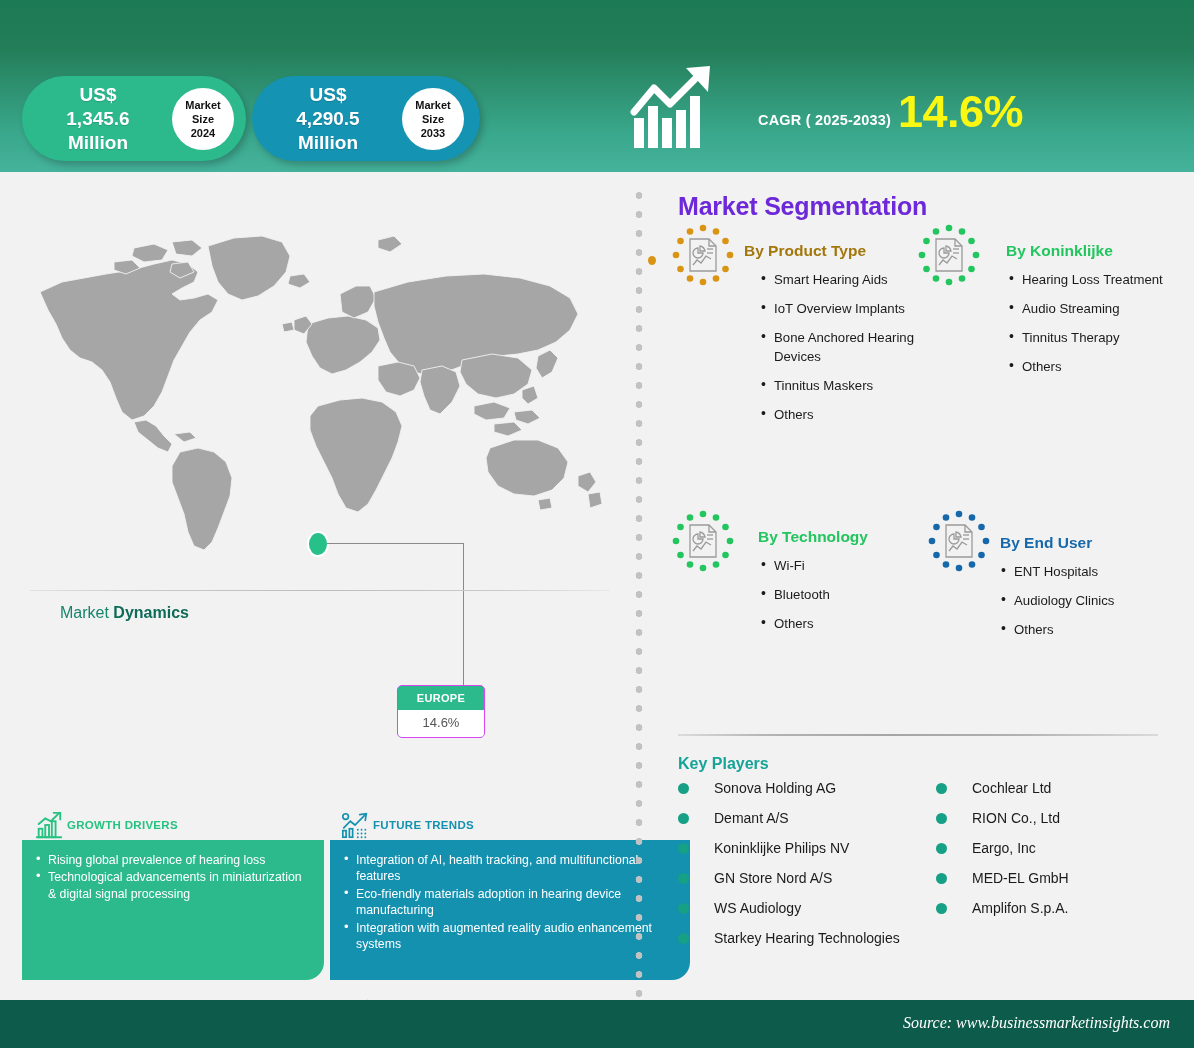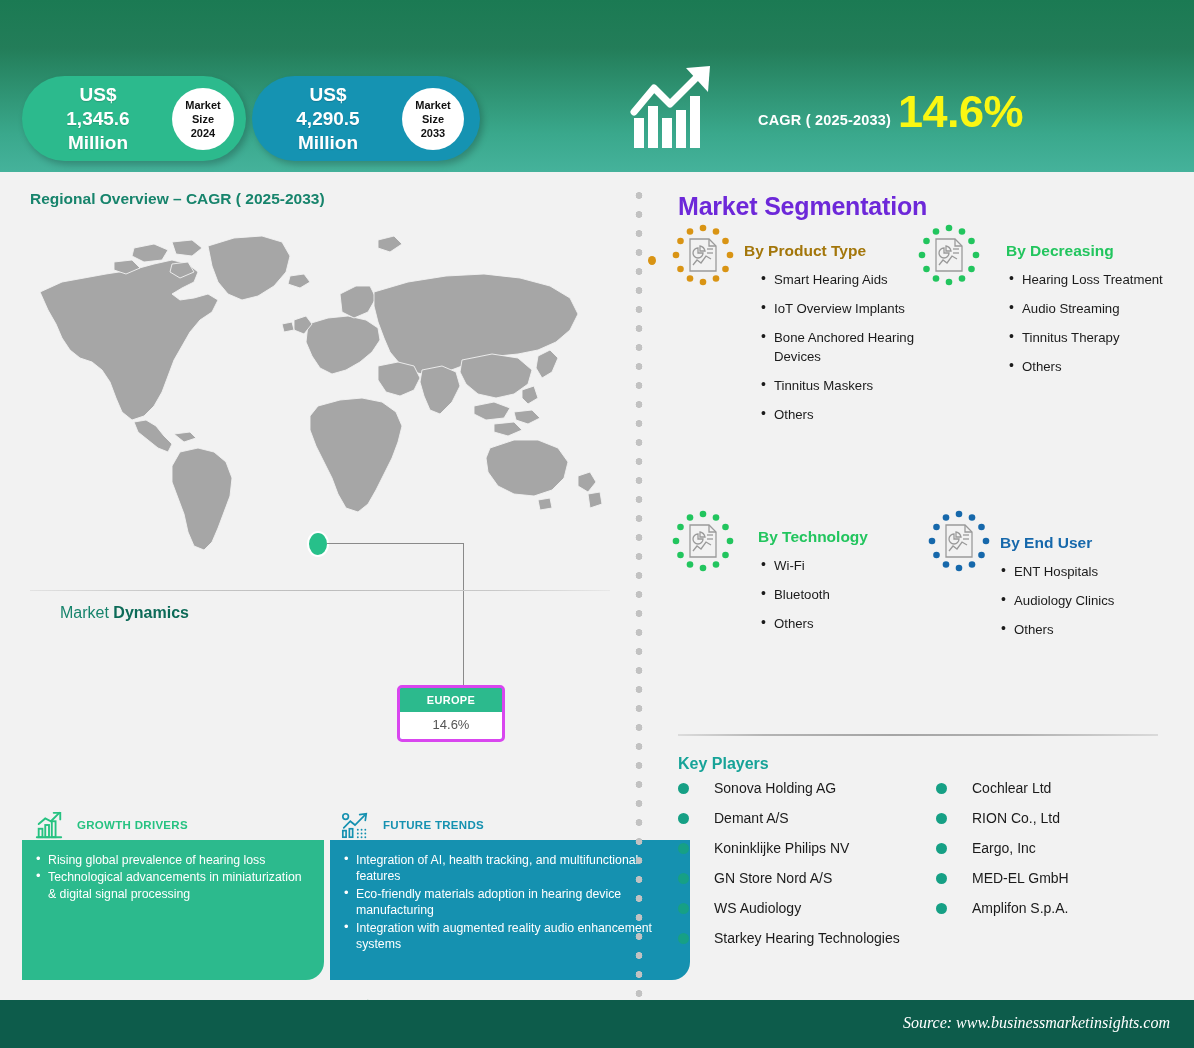--- a/index.html
+++ b/index.html
@@ -62,40 +62,40 @@
     position:absolute; left:285px; top:311px; width:22px; height:26px;
     border-radius:50%; background:#27c08a; border:2.5px solid #ffffff;
   }
   .map-leader-h {
     position:absolute; left:305px; top:323px; width:136px; height:1px; background:#8a8a8a;
   }
   .map-leader-v {
     position:absolute; left:441px; top:323px; width:1px; height:192px; background:#8a8a8a;
   }
   .callout {
-    position:absolute; left:397px; top:513px; width:108px;
-    border:3px solid #d946ef; border-radius:5px; background:#3b82f6; overflow:hidden;
+    position:absolute; left:397px; top:513px; width:88px;
+    border:1px solid #d946ef; border-radius:5px; background:#3b82f6; overflow:hidden;
   }
   .callout-head {
     background:#2cba8d; color:#ffffff; font-size:11px; font-weight:bold;
     text-align:center; padding:6px 0 6px; letter-spacing:.3px;
   }
   .callout-val {
     color:#555555; font-size:13px; text-align:center; padding:5px 0 7px; background:#ffffff;
   }
   .left-divider {
     position:absolute; left:30px; top:418px; width:580px; height:1px;
     background:linear-gradient(90deg,#e2e2e2,#c9c9c9 20%,#bdbdbd 50%,#c9c9c9 80%,#e8e8e8);
   }
   .dynamics-title {
     position:absolute; left:60px; top:432px; color:#17846c; font-size:16px;
   }
   .dynamics-title b { color:#0d6b58; }
 
-  .dyn-head { position:absolute; display:flex; align-items:center; gap:13px; }
+  .dyn-head { position:absolute; display:flex; align-items:center; gap:3px; }
   .dyn-head .ico { width:30px; height:30px; }
   .dyn-head .lbl { font-size:11.5px; font-weight:bold; letter-spacing:.3px; }
   .dyn-box {
     position:absolute; border-radius:0 0 18px 0; padding:12px 12px 12px 14px;
     color:#ffffff;
   }
   .dyn-box ul { list-style:none; }
   .dyn-box li {
     position:relative; padding-left:12px; font-size:12.3px; line-height:16.4px;
     margin-bottom:1px;
@@ -223,21 +223,20 @@
         <path d="M4 46 L24 22 L40 38 L72 6" stroke="#fff" stroke-width="7" fill="none" stroke-linecap="round" stroke-linejoin="round"></path>
         <path d="M56 2 L80 0 L78 26 Z" fill="#fff"></path>
       </svg>
       <div class="cagr-label">CAGR ( 2025-2033)</div>
       <div class="cagr-value">14.6%</div>
     </div>
   </div>
 
   <div class="left-col">
 
-    <div class="regional-title">Regional Overview – CAGR ( 2025-2033)</div>
 
     <div class="map-area">
       <svg class="map-svg" width="585" height="330" viewBox="0 0 585 330">
         <g fill="#a6a6a6" stroke="#f2f2f2" stroke-width="0.9">
 
           <path d="M18 72 L40 62 L62 58 L84 54 L110 50 L132 44 L150 40 L166 44 L176 52 L172 62 L160 68 L150 74 L158 80 L172 78 L186 74 L196 80 L190 92 L178 100 L168 112 L160 126 L152 140 L146 156 L140 172 L132 186 L122 196 L110 200 L100 192 L94 178 L88 162 L80 150 L70 142 L58 138 L48 130 L40 118 L34 104 L26 90 Z"></path>
 
           <path d="M186 26 L212 18 L240 16 L260 22 L268 36 L264 52 L252 66 L236 76 L220 80 L206 74 L196 62 L190 46 Z"></path>
 
           <path d="M112 28 L132 24 L146 30 L140 40 L122 42 L110 36 Z"></path>
@@ -470,21 +469,21 @@
         <g stroke="#9a9a9a" stroke-width="1.3" fill="none">
           <path d="M18 15 L37 15 L44 22 L44 47 L18 47 Z"></path>
           <path d="M37 15 L37 22 L44 22"></path>
           <path d="M26 24 a5 5 0 1 0 5 5 L26 29 Z"></path>
           <path d="M28 22 a6.5 6.5 0 0 1 5 5 L28 27 Z"></path>
           <path d="M21 41 L25 36 L29 39 L34 32 L39 35"></path>
           <path d="M35 25 L41 25"></path>
             <path d="M35 29 L41 29"></path>
         </g>
       </svg>
-      <div class="seg-name" style="left:88px; top:18px; color:#22c55e">By Decreasing</div>
+      <div class="seg-name" style="left:88px; top:18px; color:#22c55e">By Koninklijke</div>
       <ul class="seg-list" style="left:90px; top:46px; width:160px">
         <li>Hearing Loss Treatment</li>
         <li>Audio Streaming</li>
         <li>Tinnitus Therapy</li>
         <li>Others</li>
       </ul>
     </div>
 
     <div class="seg-block seg-tc">
       <svg class="seg-icon-ring" viewBox="0 0 62 62">

